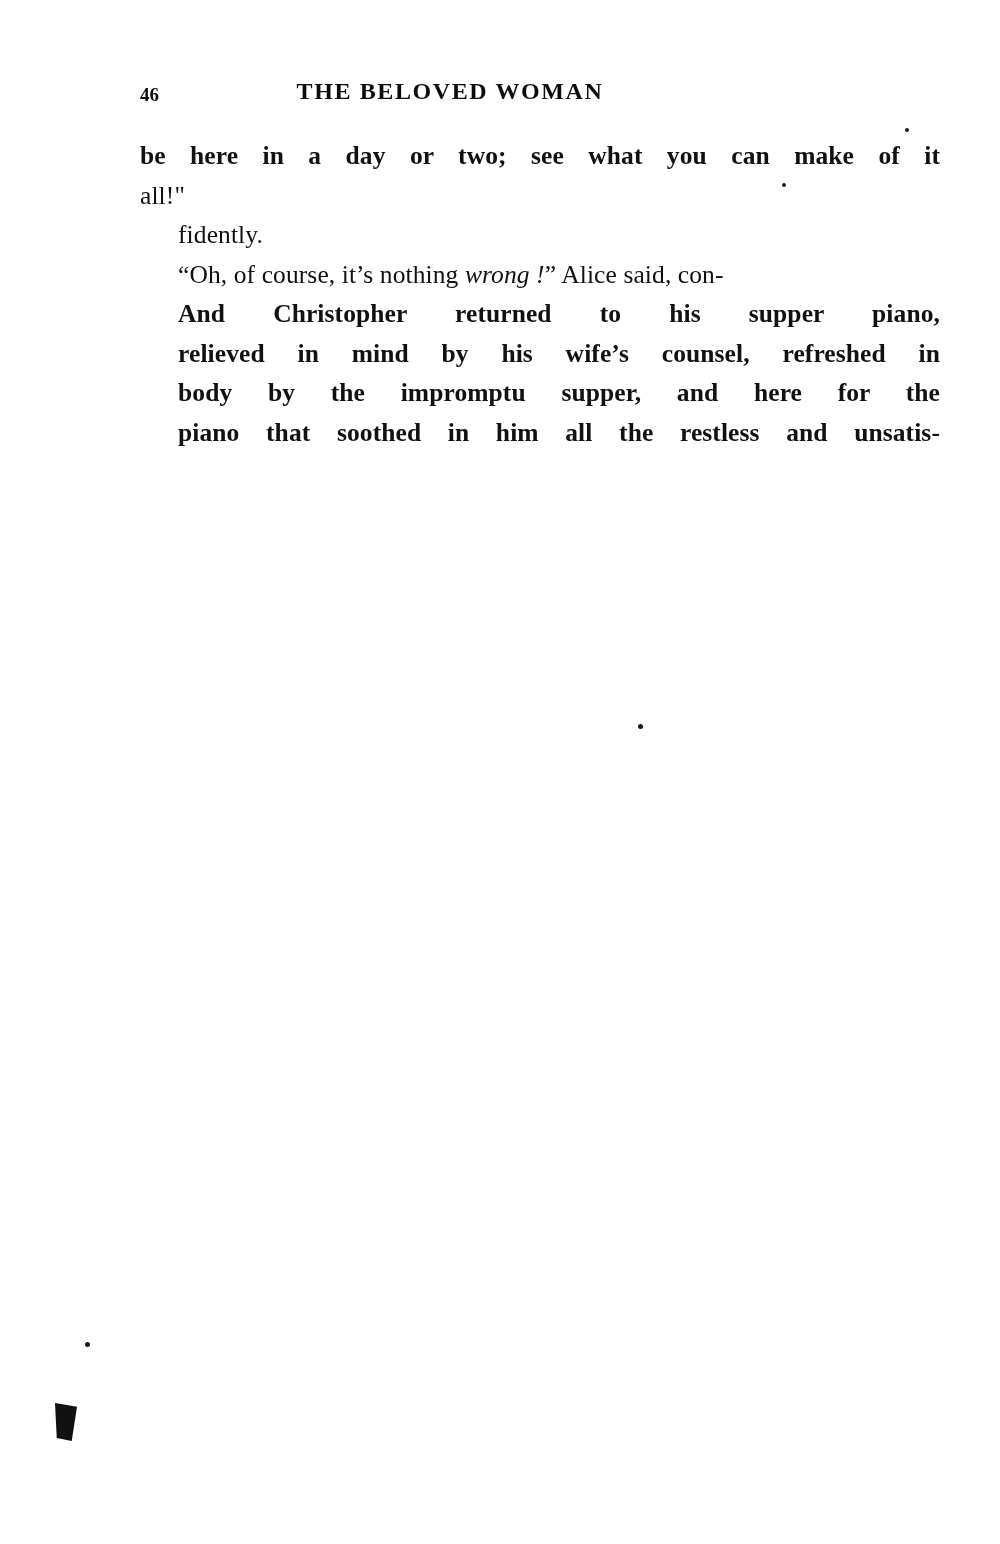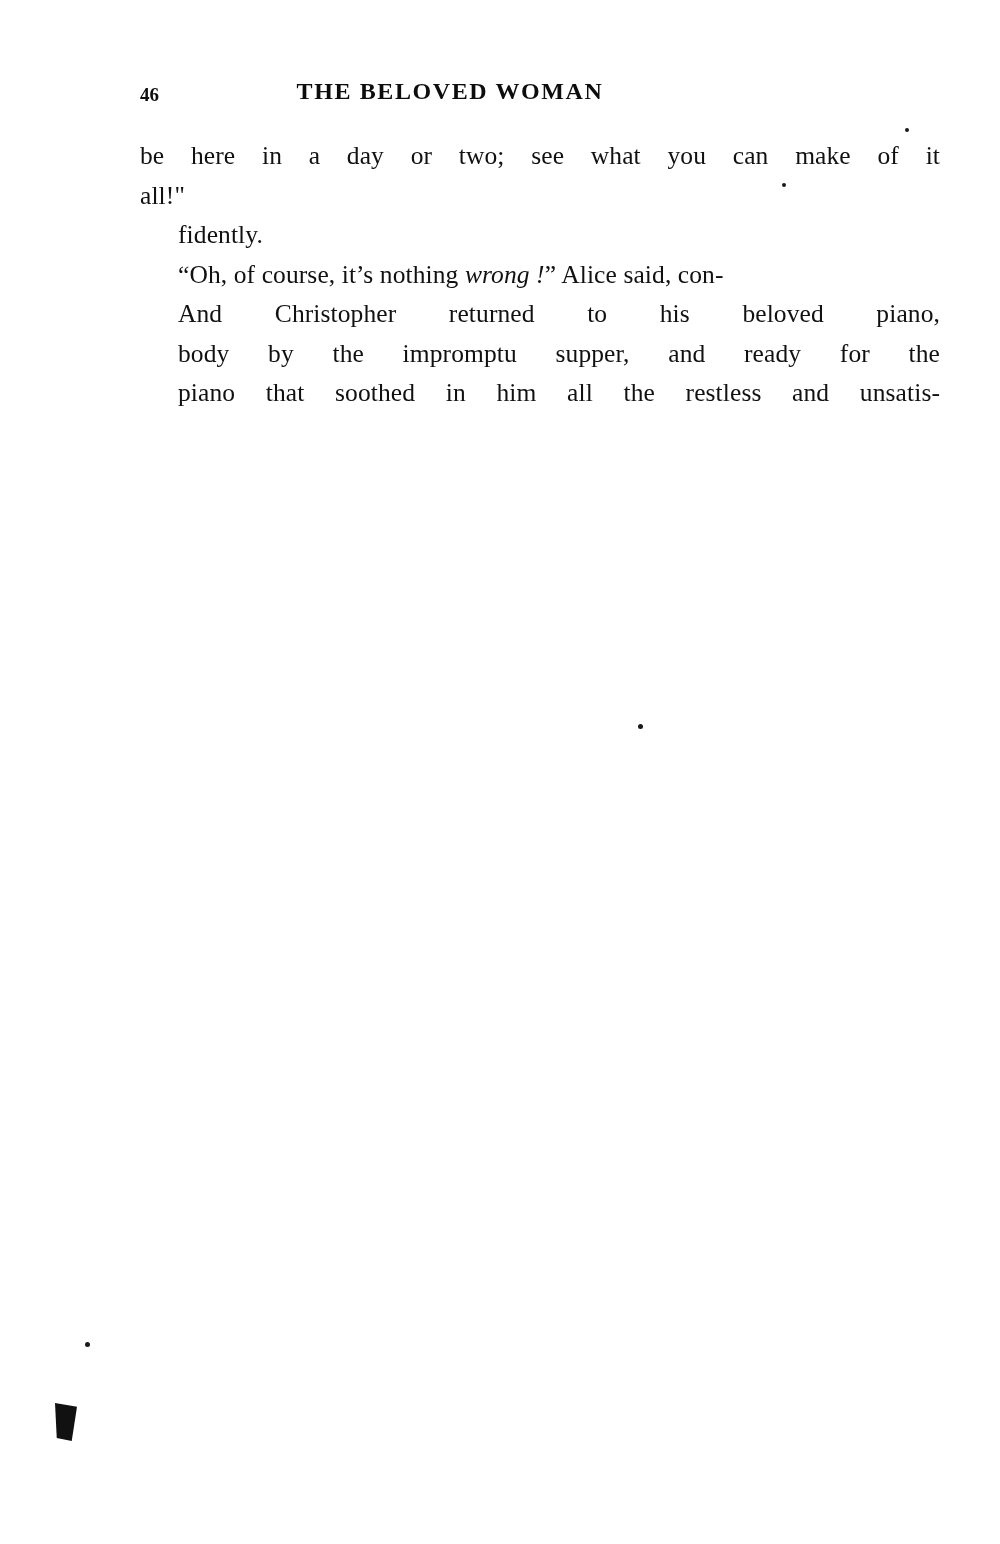--- a/index.html
+++ b/index.html
@@ -78,20 +78,21 @@
   .para .ital {
     font-style: italic;
   }
   .line {
     display: block;
     white-space: nowrap;
   }
   .line.j {
     text-align: justify;
     text-align-last: justify;
+    font-weight: bold;
   }
 
   
   .speck {
     position: absolute;
     background: #1a1a1a;
     border-radius: 50%;
   }
   .corner-mark {
     position: absolute;
@@ -119,22 +120,23 @@
       <span class="line j">be here in a day or two; see what you can make of it</span>
       <span class="line">all!"</span>
     </p>
 
     <p class="para indent">
       <span class="line">fidently.</span>
       <span class="line"><span>“Oh, of course, it’s nothing </span><span class="ital">wrong !</span><span>” Alice said, con-</span></span>
     </p>
 
     <p class="para indent">
-      <span class="line j">And Christopher returned to his beloved piano,</span>
-      <span class="line j">body by the impromptu supper, and ready for the</span>
+      <span class="line j">And Christopher returned to his supper piano,</span>
+      <span class="line j">relieved in mind by his wife’s counsel, refreshed in</span>
+      <span class="line j">body by the impromptu supper, and here for the</span>
       <span class="line j">piano that soothed in him all the restless and unsatis-</span>
     </p>
 
   </div>
 
   <span class="speck" style="left:905px; top:128px; width:4px; height:4px;"></span>
   <span class="speck" style="left:782px; top:183px; width:4px; height:4px;"></span>
   <span class="speck" style="left:638px; top:724px; width:5px; height:5px;"></span>
   <span class="speck" style="left:85px; top:1342px; width:5px; height:5px;"></span>
   <span class="corner-mark"></span>

